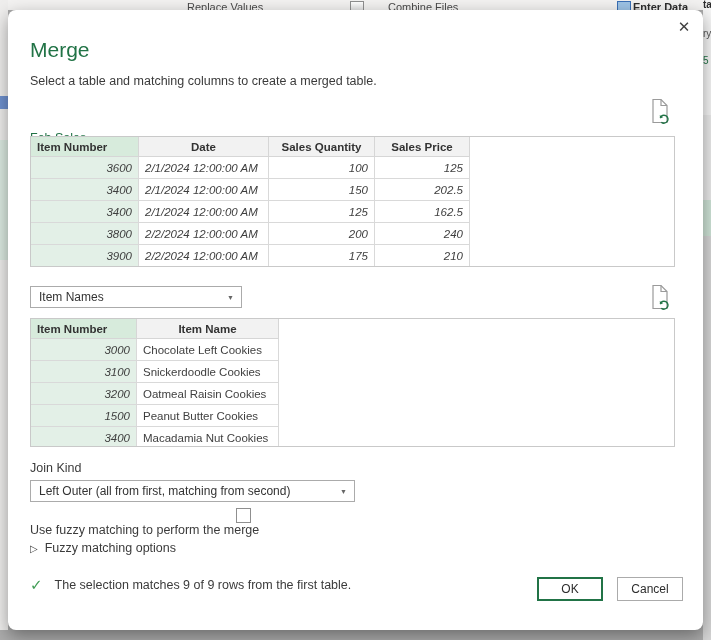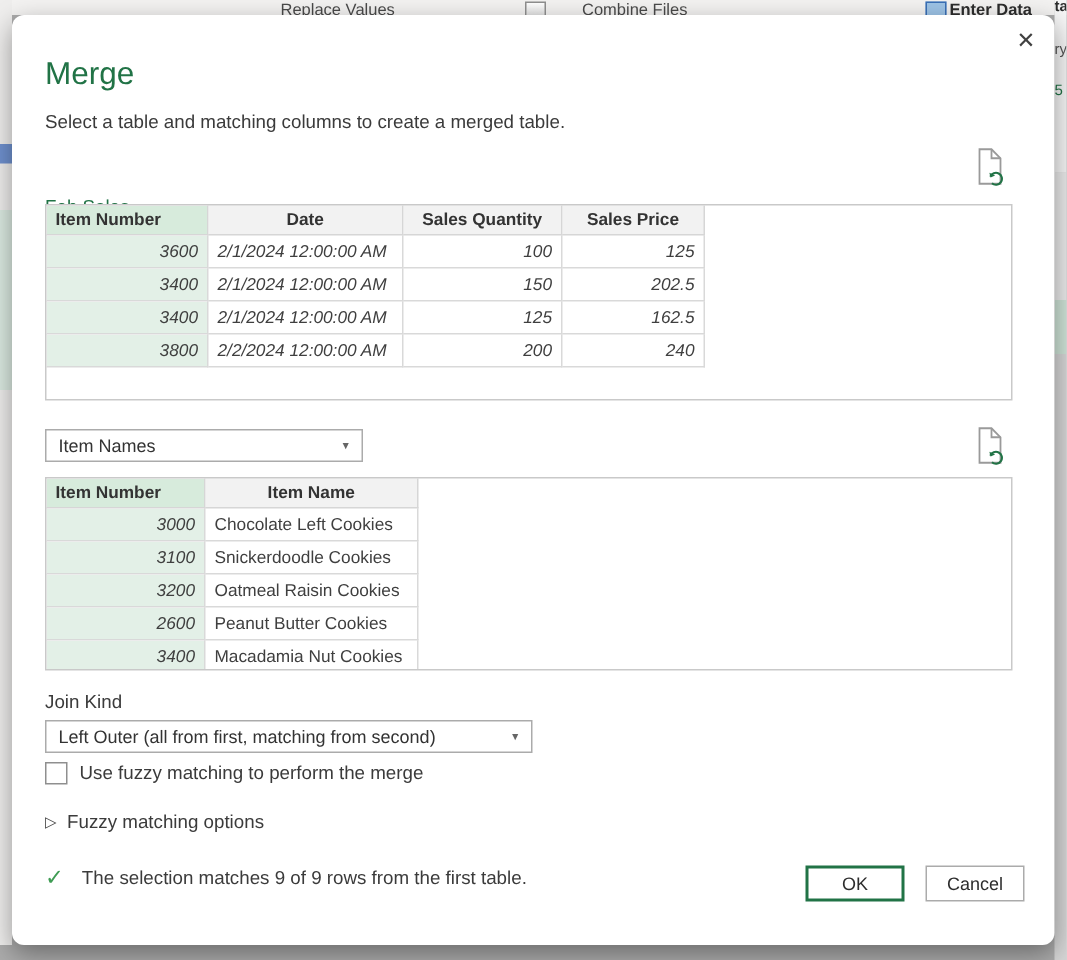--- a/index.html
+++ b/index.html
@@ -62,21 +62,21 @@
   #t1 th:nth-child(3){width:93px;} #t1 th:nth-child(4){width:82px;}
   #t2 th:nth-child(1){width:93px;} #t2 th:nth-child(2){width:129px;}
   
   .dropdown{position:absolute;height:22px;border:1px solid #ababab;background:#fff;
     display:flex;align-items:center;font-size:12px;color:#333;padding:0 20px 0 8px;box-sizing:border-box;}
   .dd1{left:22px;top:276px;width:212px;}
   .dd2{left:22px;top:470px;width:325px;}
   .dd-arrow{position:absolute;right:7px;top:7px;font-size:7px;color:#666;line-height:8px;}
   .join-label{position:absolute;left:22px;top:451px;font-size:12.5px;color:#3b3b3b;}
   
-  .chk-row{position:absolute;left:22px;top:498px;display:flex;align-items:flex-start;}
+  .chk-row{position:absolute;left:22px;top:498px;display:flex;align-items:flex-end;flex-direction:column;}
   .chk-box{width:13px;height:13px;border:1px solid #8f8f8f;background:#fff;margin-right:8px;}
   .chk-label{font-size:12.5px;color:#3b3b3b;}
   
   .expander{position:absolute;left:22px;top:531px;display:flex;align-items:center;font-size:12.5px;color:#3b3b3b;}
   .exp-glyph{font-size:10px;color:#444;margin-right:7px;}
   
   .status-row{position:absolute;left:22px;top:566px;display:flex;align-items:center;}
   .status-check{font-size:15px;font-weight:bold;color:#3f9c54;margin-right:12px;}
   .status-text{font-size:12.5px;color:#3b3b3b;}
   
@@ -152,20 +152,26 @@
             <td class="td-date">2/1/2024 12:00:00 AM</td>
             <td class="td-num">125</td>
             <td class="td-num">162.5</td>
           </tr>
           <tr>
             <td class="td-sel-num">3800</td>
             <td class="td-date">2/2/2024 12:00:00 AM</td>
             <td class="td-num">200</td>
             <td class="td-num">240</td>
           </tr>
+          <tr>
+            <td class="td-sel-num">3900</td>
+            <td class="td-date">2/2/2024 12:00:00 AM</td>
+            <td class="td-num">175</td>
+            <td class="td-num">210</td>
+          </tr>
         </tbody>
       </table>
   </div>
 
   <div class="dropdown dd1">
     <span>Item Names</span>
     <span class="dd-arrow">▼</span>
   </div>
 
   <svg class="refresh-ic r2" viewBox="0 0 22 26">
@@ -190,21 +196,21 @@
           </tr>
           <tr>
             <td class="td-sel-num">3100</td>
             <td class="td-text">Snickerdoodle Cookies</td>
           </tr>
           <tr>
             <td class="td-sel-num">3200</td>
             <td class="td-text">Oatmeal Raisin Cookies</td>
           </tr>
           <tr>
-            <td class="td-sel-num">2600</td>
+            <td class="td-sel-num">1500</td>
             <td class="td-text">Peanut Butter Cookies</td>
           </tr>
           <tr>
             <td class="td-sel-num">3400</td>
             <td class="td-text">Macadamia Nut Cookies</td>
           </tr>
         </tbody>
       </table>
   </div>
 

